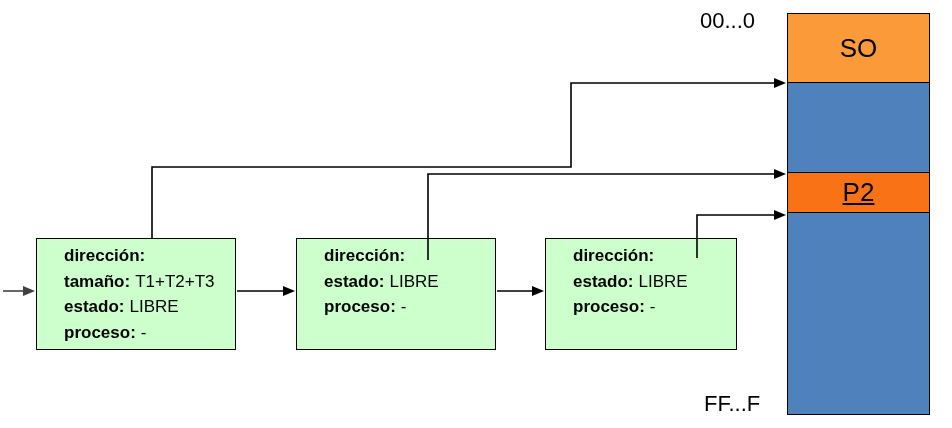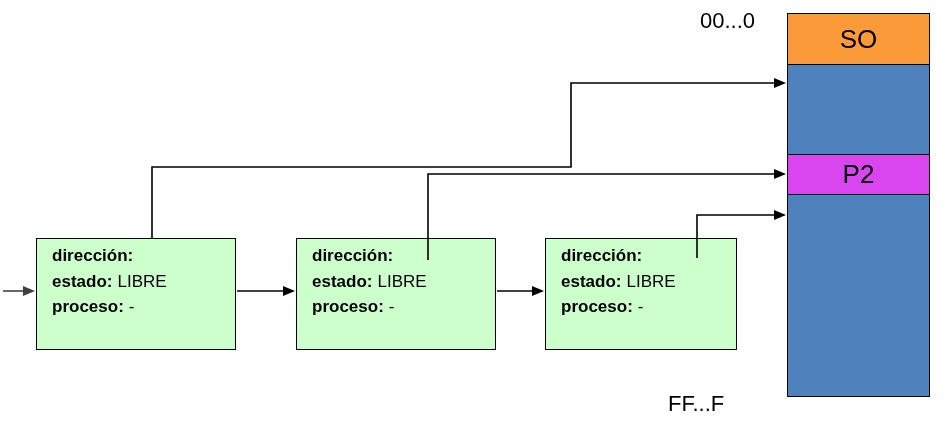--- a/index.html
+++ b/index.html
@@ -5,57 +5,60 @@
 <style>
   html,body{margin:0;padding:0;background:#fff;}
   #stage{
     position:relative;width:952px;height:428px;background:#ffffff;
     font-family:"Liberation Sans", sans-serif;overflow:hidden;
   }
   
   .node{
     position:absolute;top:238px;height:112px;box-sizing:border-box;
     background:#CCFFCC;border:1.5px solid #000;z-index:1;
-    padding:4px 15px;
+    padding:4px 27px;
   }
   #node-1{left:36px;width:200px;}
   #node-2{left:296px;width:200px;}
   #node-3{left:545px;width:192px;}
   .row{font-size:17px;line-height:25.5px;color:#000;white-space:nowrap;}
   .row .lbl{font-weight:bold;}
   .row .val{margin-left:5px;}
   
   #memory-column{position:absolute;left:787px;top:13px;width:143px;z-index:1;}
   .seg{
     box-sizing:border-box;border:1.5px solid #000;margin-top:-1.5px;
     display:flex;align-items:center;justify-content:center;
     font-size:26px;color:#000;
   }
   .seg:first-child{margin-top:0;}
-  .seg-so{height:52px;background:#FB9A38;}
+  .seg-so{height:70px;background:#FB9A38;}
   .seg-free1{height:92px;background:#4F81BD;}
-  .seg-p2{height:41px;background:#d946ef;}
+  .seg-p2{height:41px;background:#f97316;text-decoration:underline;}
   .seg-free2{height:203px;background:#4F81BD;}
   
   .addr{
     position:absolute;font-size:22px;color:#000;white-space:nowrap;z-index:1;
   }
   #addr-top{left:700px;top:8px;}
-  #addr-bottom{left:668px;top:391px;}
+  #addr-bottom{left:704px;top:391px;}
   
   #connectors{position:absolute;left:0;top:0;width:952px;height:428px;z-index:3;pointer-events:none;}
 </style>
 </head>
 <body>
 
 <div id="stage">
 
   <div class="node" id="node-1">
     <div class="row">
       <span class="lbl">dirección:</span><span class="val"></span>
+    </div>
+    <div class="row">
+      <span class="lbl">tamaño:</span><span class="val">T1+T2+T3</span>
     </div>
     <div class="row">
       <span class="lbl">estado:</span><span class="val">LIBRE</span>
     </div>
     <div class="row">
       <span class="lbl">proceso:</span><span class="val">-</span>
     </div>
   </div>
 
   <div class="node" id="node-2">

